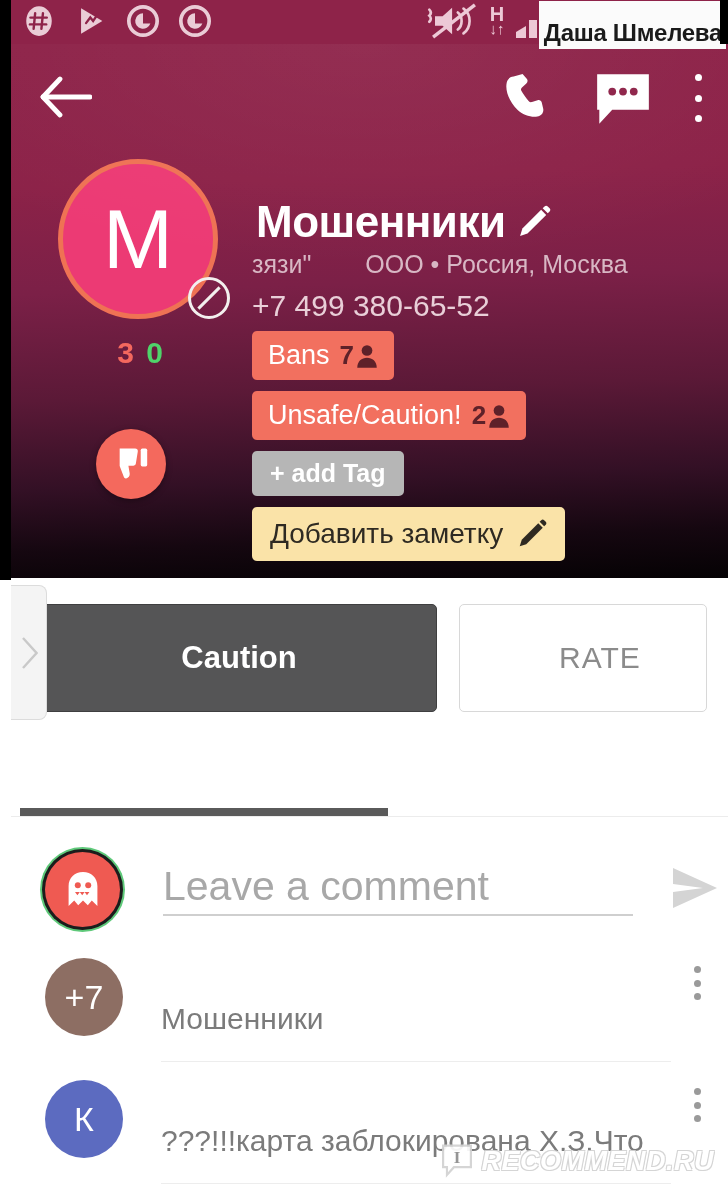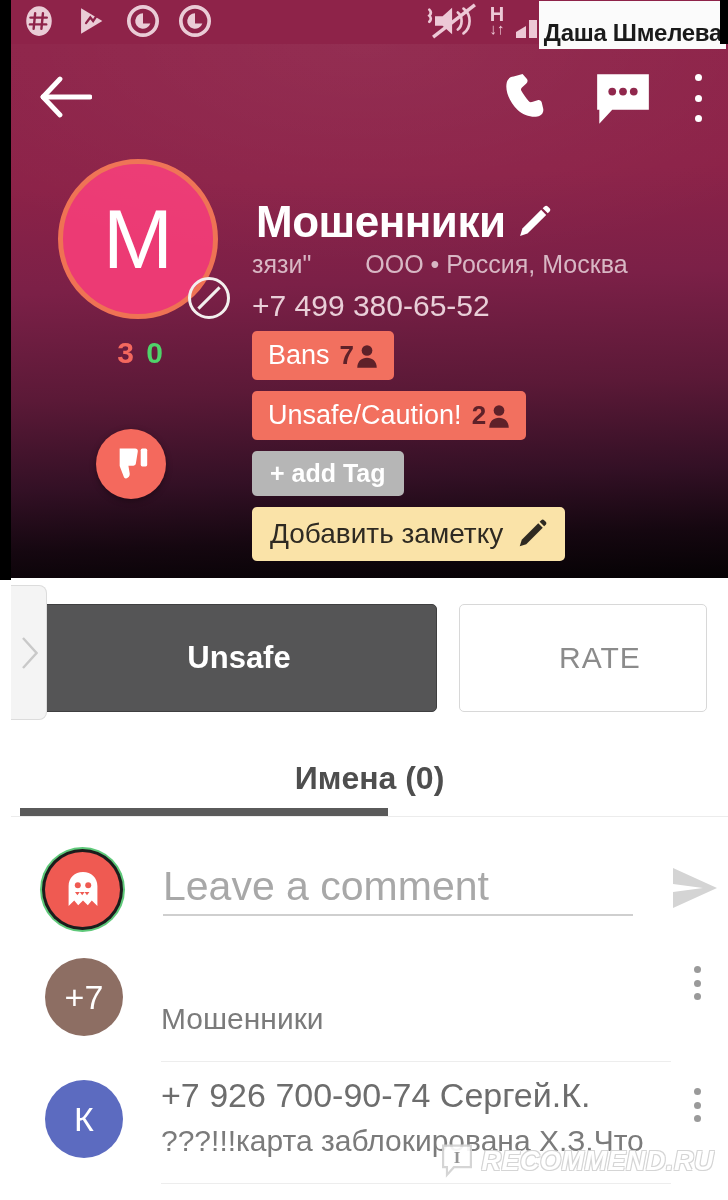--- a/index.html
+++ b/index.html
@@ -370,26 +370,25 @@
 
   <div id="drawer-tab">
     <svg width="18" height="34" viewBox="0 0 12 22">
       <polyline points="2,1 11,11 2,21" fill="none" stroke="#c9c9c9" stroke-width="1.6"></polyline>
     </svg>
   </div>
 
   <div id="sheet">
 
     <div id="action-row">
-      <div id="unblock-btn">Unsafe</div>
+      <div id="unblock-btn">Caution</div>
       <div id="rate-btn">RATE</div>
     </div>
 
     <div id="tabs">
-      <div class="tab inactive">Имена (0)</div>
     </div>
     <div id="tab-underline"></div>
     <div id="tabs-divider"></div>
 
     <div id="composer">
       <div id="composer-avatar">
         <svg width="48" height="48" viewBox="0 0 24 24">
           <path d="M12 3 C7.8 3 4.8 6 4.8 10 V20 L7.6 17.2 L9.6 19.6 L12 17.2 L14.4 19.6 L16.4 17.2 L19.2 20 V10 C19.2 6 16.2 3 12 3 Z" fill="#fff"></path>
           <circle cx="9.4" cy="9.6" r="1.5" fill="#ef5a52"></circle>
           <circle cx="14.6" cy="9.6" r="1.5" fill="#ef5a52"></circle>
@@ -410,21 +409,20 @@
         <div class="c-more">
             <i></i>
             <i></i>
             <i></i>
           </div>
         <div class="c-divider"></div>
       </div>
 
       <div class="comment">
         <div class="c-avatar" style="background:#5c6bc0">К</div>
-        <div class="c-title">+7 926 700-90-74 Сергей.К.</div>
         <div class="c-body">???!!!карта заблокирована Х.З.Что</div>
         <div class="c-more">
             <i></i>
             <i></i>
             <i></i>
           </div>
         <div class="c-divider"></div>
       </div>
 
     </div>

